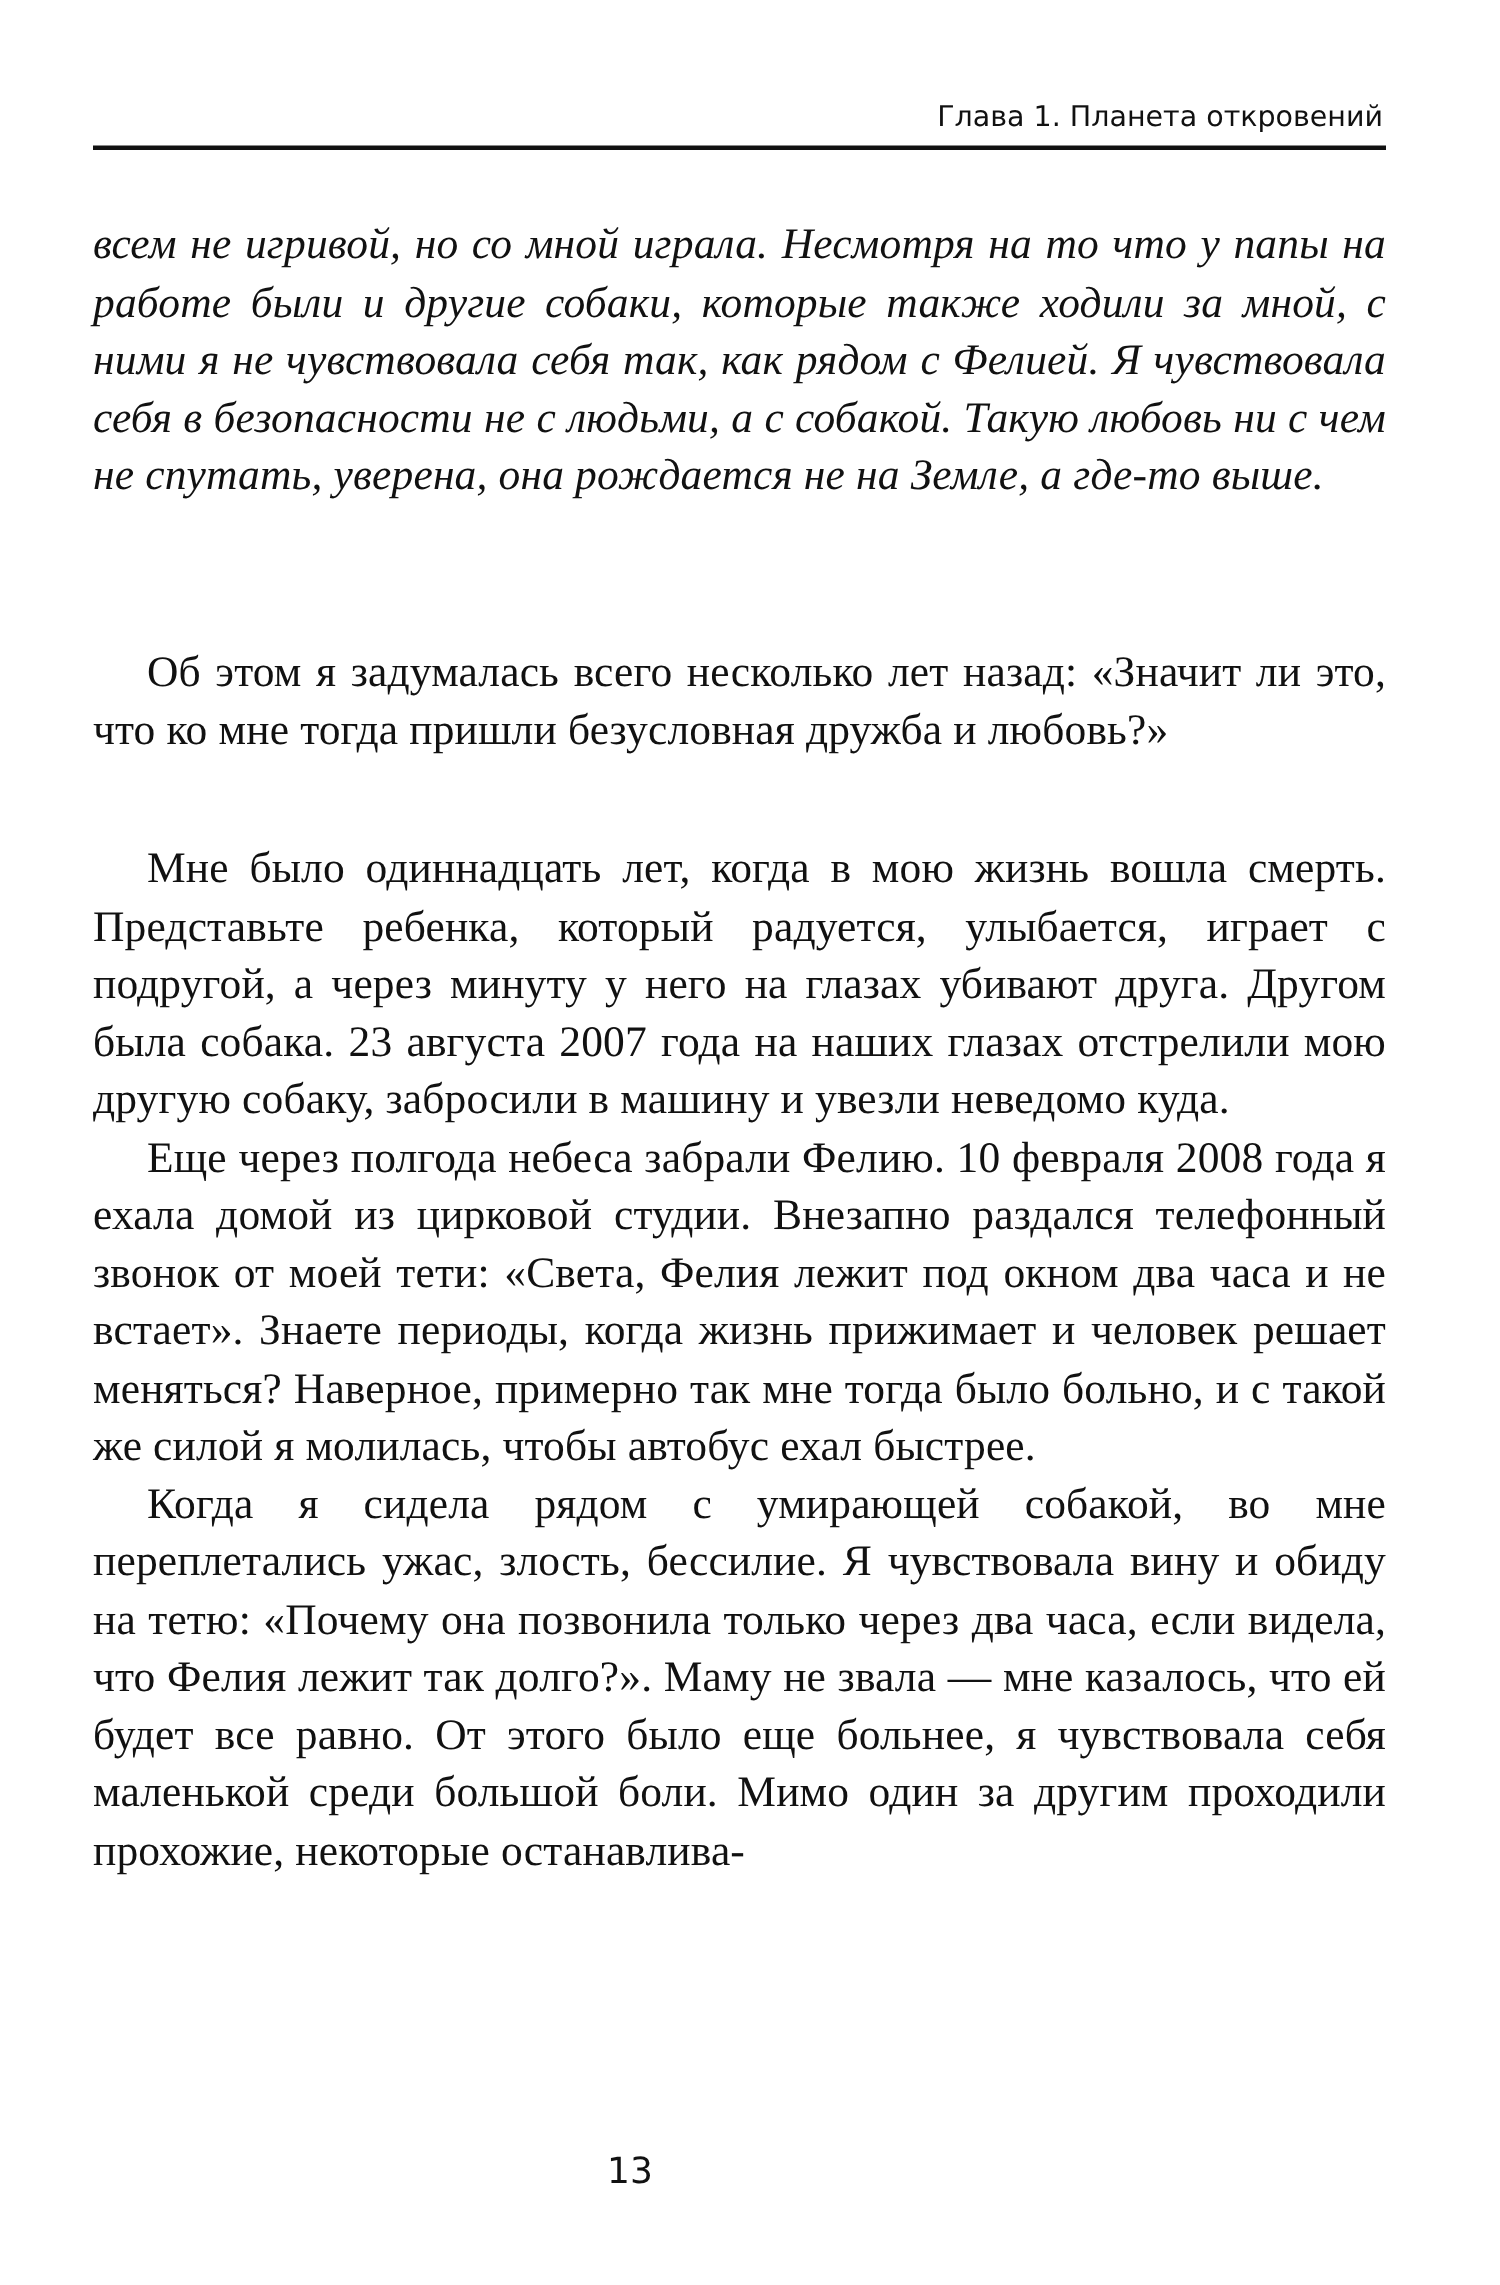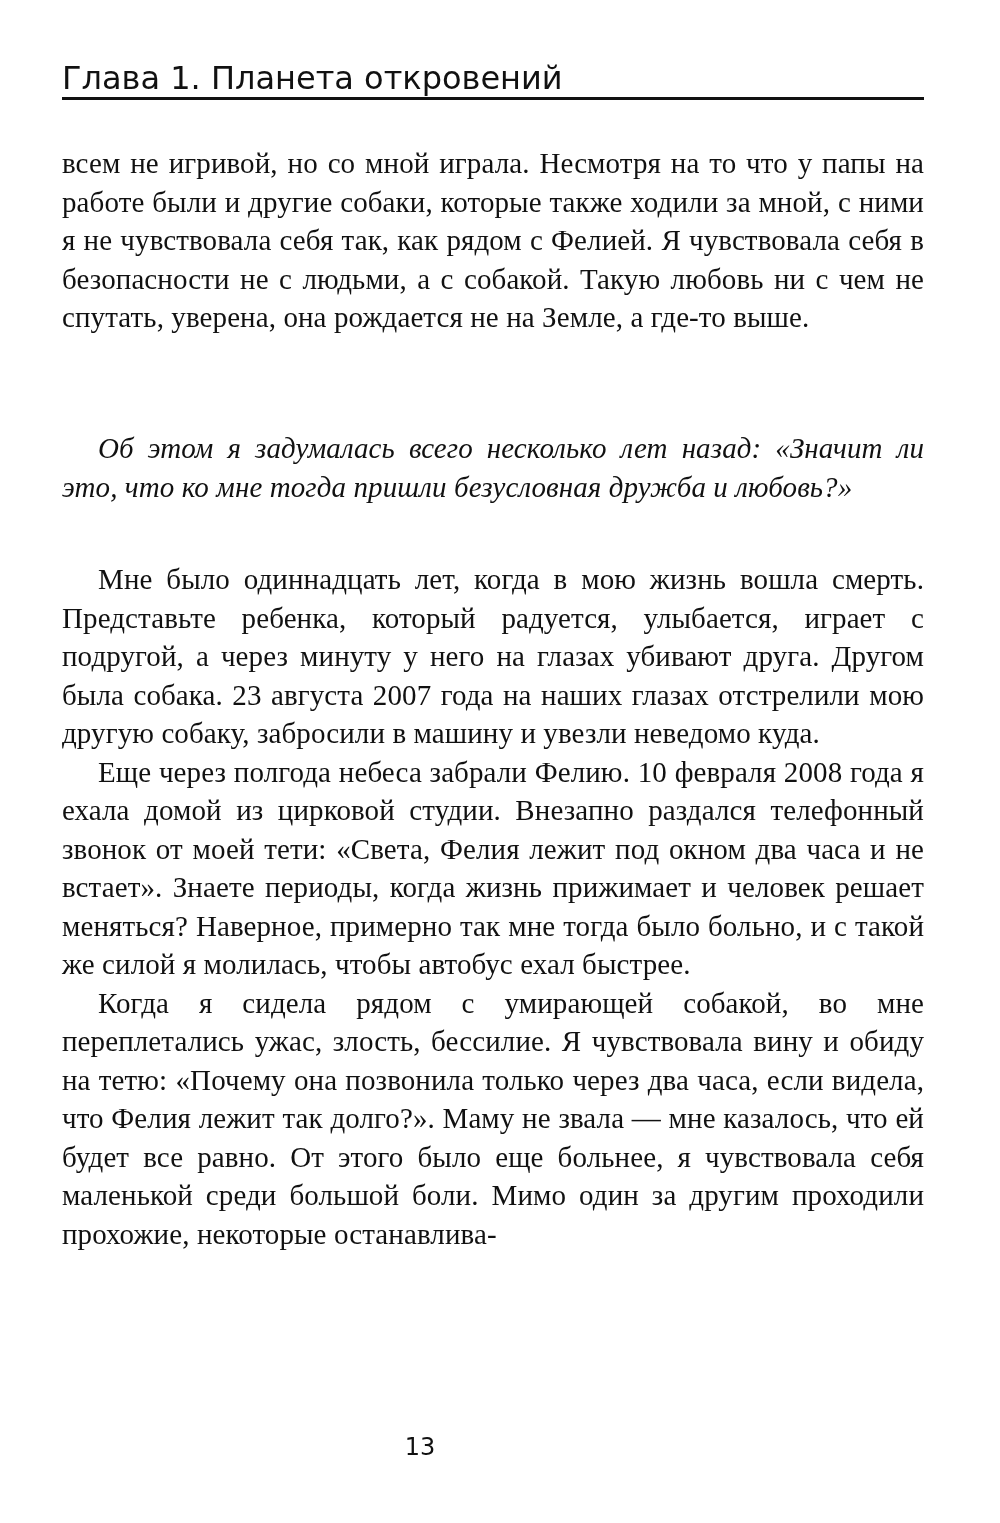--- a/index.html
+++ b/index.html
@@ -15,64 +15,63 @@
       color: #111111;
     }
     .running-header {
       position: absolute;
       left: 62px;
       top: 60px;
       width: 862px;
       height: 40px;
       border-bottom: 3px solid #111111;
       box-sizing: border-box;
-      text-align: left;
+      text-align: right;
       font-family: "DejaVu Sans", sans-serif;
-      font-size: 32px;
+      font-size: 19px;
       line-height: 36px;
       padding-right: 2px;
     }
     .text-block {
       position: absolute;
       left: 62px;
       width: 862px;
       font-family: "Liberation Serif", serif;
       font-size: 29px;
       line-height: 38.5px;
       text-align: justify;
       letter-spacing: 0.1px;
     }
     .text-block p {
       margin: 0;
     }
     .indent {
       text-indent: 36px;
     }
     .italic {
-      font-style: italic;
     }
     .page-number {
       position: absolute;
       left: 0;
       width: 840px;
       top: 1432px;
       text-align: center;
       font-family: "DejaVu Sans", sans-serif;
       font-size: 24px;
       line-height: 30px;
     }
   </style>
 </head>
 <body>
 
 <div class="running-header">
   <span>Глава 1. Планета откровений</span>
 </div>
 
-<div class="text-block" style="top:144px;">
+<div class="text-block" style="top:144px;font-style:italic;">
   <p>всем не игривой, но со мной играла. Несмотря на то что у папы на работе были и другие собаки, которые также ходили за мной, с ними я не чувствовала себя так, как рядом с Фелией. Я чувствовала себя в безопасности не с людьми, а с собакой. Такую любовь ни с чем не спутать, уверена, она рождается не на Земле, а где-то выше.</p>
 </div>
 
 <div class="text-block italic" style="top:429px;">
   <p class="indent">Об этом я задумалась всего несколько лет назад: «Значит ли это, что ко мне тогда пришли безусловная дружба и любовь?»</p>
 </div>
 
 <div class="text-block" style="top:560px;">
   <p class="indent">Мне было одиннадцать лет, когда в мою жизнь вошла смерть. Представьте ребенка, который радуется, улыбается, играет с подругой, а через минуту у него на глазах убивают друга. Другом была собака. 23 августа 2007 года на наших глазах отстрелили мою другую собаку, забросили в машину и увезли неведомо куда.</p>
   <p class="indent">Еще через полгода небеса забрали Фелию. 10 февраля 2008 года я ехала домой из цирковой студии. Внезапно раздался телефонный звонок от моей тети: «Света, Фелия лежит под окном два часа и не встает». Знаете периоды, когда жизнь прижимает и человек решает меняться? Наверное, примерно так мне тогда было больно, и с такой же силой я молилась, чтобы автобус ехал быстрее.</p>

